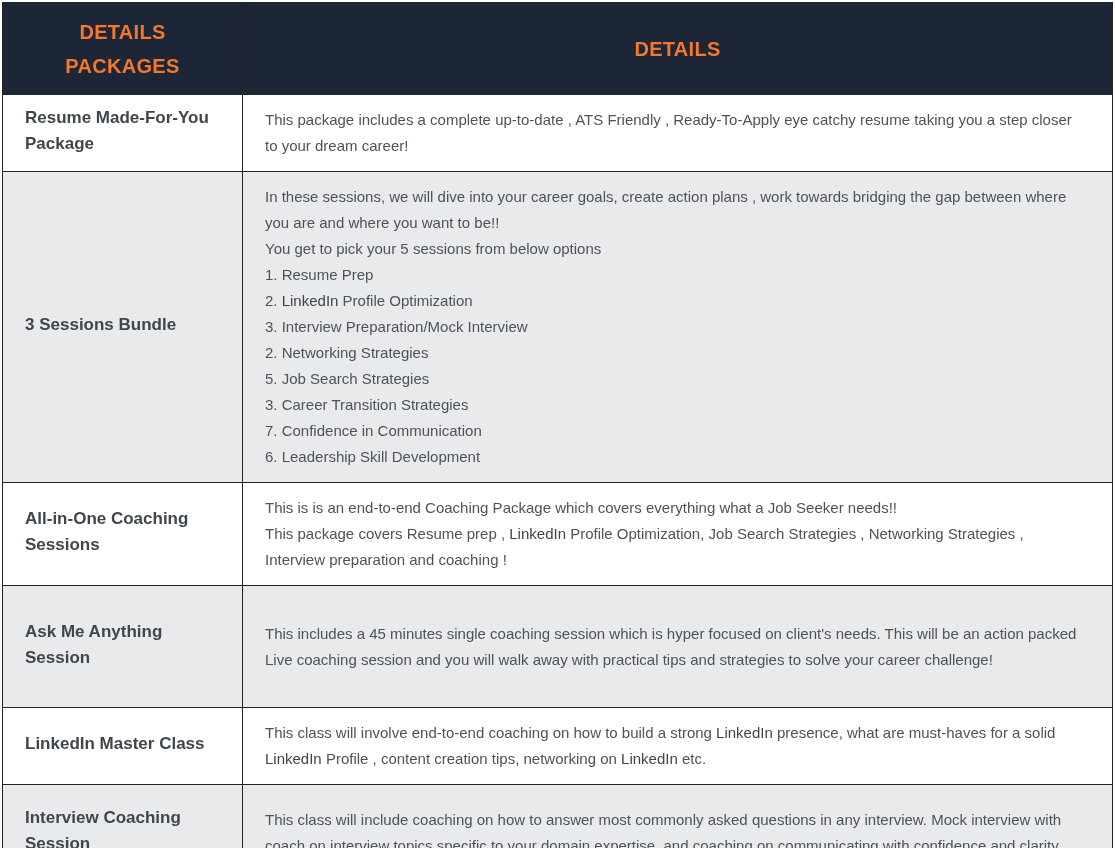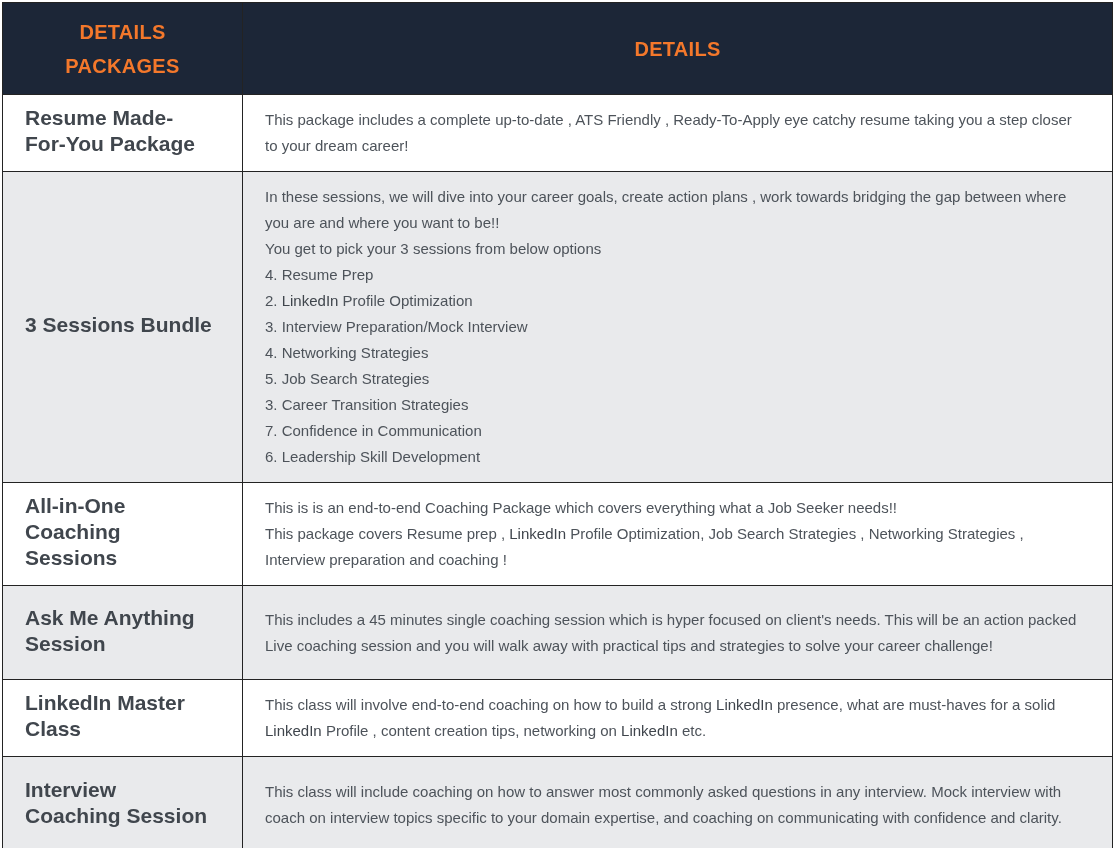--- a/index.html
+++ b/index.html
@@ -25,40 +25,40 @@
     font-size:20px;
     font-weight:700;
     letter-spacing:.3px;
     text-align:center;
     height:92px;
     line-height:34px;
     padding:0 40px;
   }
   td.pkg{
     font-weight:700;
-    font-size:21px;
+    font-size:17px;
     color:#40464D;
     line-height:26px;
     padding:8px 30px 12px 22px;
     vertical-align:middle;
     background:transparent;
   }
   td.det{
     font-size:15px;
     color:#4D535A;
     line-height:26px;
     padding:12px 28px 12px 22px;
     vertical-align:middle;
   }
   td.det strong{color:#3F454C;font-weight:400;}
   tr.alt td{background:#E9EAEC;}
   #rows tr:nth-child(1){height:74px;}
   #rows tr:nth-child(2){height:308px;}
   #rows tr:nth-child(3){height:101px;}
-  #rows tr:nth-child(4){height:94px;}
+  #rows tr:nth-child(4){height:122px;}
   #rows tr:nth-child(5){height:76px;}
   #rows tr:nth-child(6){height:96px;}
 </style>
 </head>
 <body>
 
 <div class="table-wrap">
   <table>
     <colgroup>
         <col class="c-pkg">
@@ -74,25 +74,25 @@
         <tr>
           <td class="pkg">Resume Made-For-You Package</td>
           <td class="det">
             <div><span>This package includes a complete up-to-date , ATS Friendly , Ready-To-Apply eye catchy resume taking you a step closer to your dream career!</span></div>
           </td>
         </tr>
         <tr class="alt">
           <td class="pkg">3 Sessions Bundle</td>
           <td class="det">
             <div><span>In these sessions, we will dive into your career goals, create action plans , work towards bridging the gap between where you are and where you want to be!!</span></div>
-            <div><span>You get to pick your 3 sessions from below options</span></div>
-            <div><span>4. Resume Prep</span></div>
+            <div><span>You get to pick your 5 sessions from below options</span></div>
+            <div><span>1. Resume Prep</span></div>
             <div><span>2. </span><strong>LinkedIn</strong><span> Profile Optimization</span></div>
             <div><span>3. Interview Preparation/Mock Interview</span></div>
-            <div><span>4. Networking Strategies</span></div>
+            <div><span>2. Networking Strategies</span></div>
             <div><span>5. Job Search Strategies</span></div>
             <div><span>3. Career Transition Strategies</span></div>
             <div><span>7. Confidence in Communication</span></div>
             <div><span>6. Leadership Skill Development</span></div>
           </td>
         </tr>
         <tr>
           <td class="pkg">All-in-One Coaching Sessions</td>
           <td class="det">
             <div><span>This is is an end-to-end Coaching Package which covers everything what a Job Seeker needs!!</span></div>

